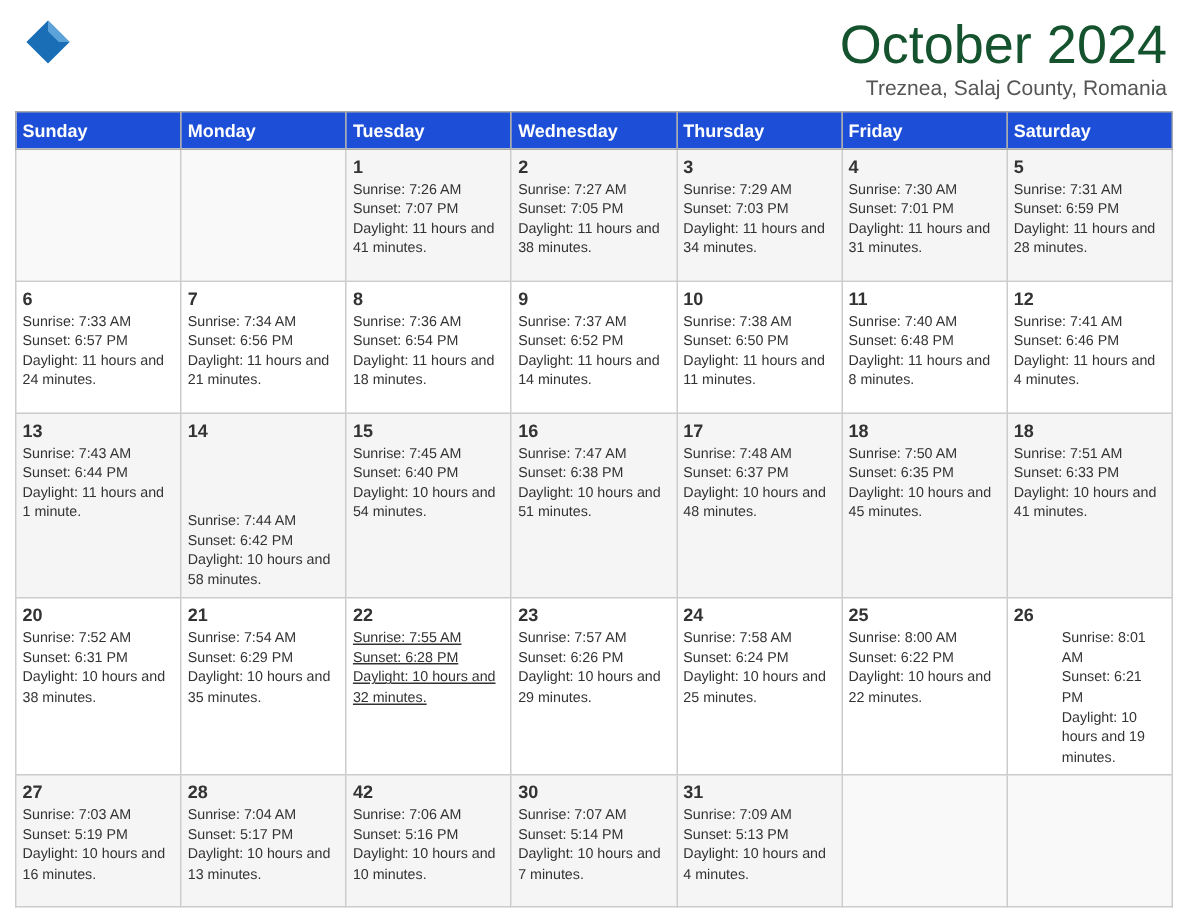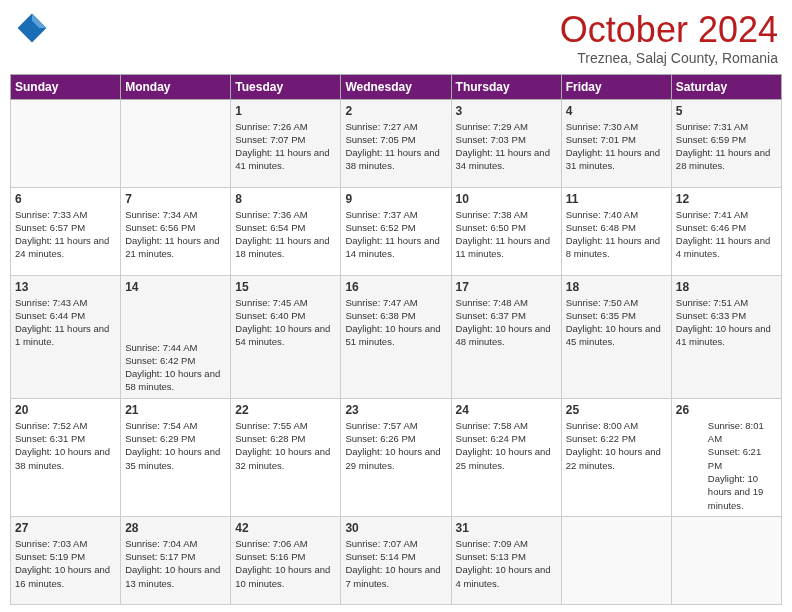--- a/index.html
+++ b/index.html
@@ -40,34 +40,34 @@
     .logo-icon {
       width: 36px;
       height: 36px;
     }
     .title-block {
       text-align: right;
     }
     .month-title {
       font-size: 36px;
       font-weight: normal;
-      color: #b91c1c;
+      color: #14532d;
       line-height: 1.1;
     }
     .location {
       font-size: 14px;
       color: #555;
     }
     table {
       width: 100%;
       border-collapse: collapse;
       table-layout: fixed;
     }
     thead tr th {
-      background-color: #701a75;
+      background-color: #1d4ed8;
       color: #fff;
       font-size: 12px;
       font-weight: bold;
       padding: 5px 4px;
       text-align: left;
       border: 1px solid #aaa;
     }
     tbody tr td {
       border: 1px solid #ccc;
       vertical-align: top;
@@ -259,21 +259,21 @@
 Daylight: 10 hours and 38 minutes.</div>
         </td>
         <td>
           <span class="day-number">21</span>
           <div class="day-info" style="white-space: pre-line;">Sunrise: 7:54 AM
 Sunset: 6:29 PM
 Daylight: 10 hours and 35 minutes.</div>
         </td>
         <td>
           <span class="day-number">22</span>
-          <div class="day-info" style="white-space: pre-line;">Sunrise: 7:55 AM
+          <div class="day-info" style="white-space: pre-line; text-decoration: underline;">Sunrise: 7:55 AM
 Sunset: 6:28 PM
 Daylight: 10 hours and 32 minutes.</div>
         </td>
         <td>
           <span class="day-number">23</span>
           <div class="day-info" style="white-space: pre-line;">Sunrise: 7:57 AM
 Sunset: 6:26 PM
 Daylight: 10 hours and 29 minutes.</div>
         </td>
         <td>

